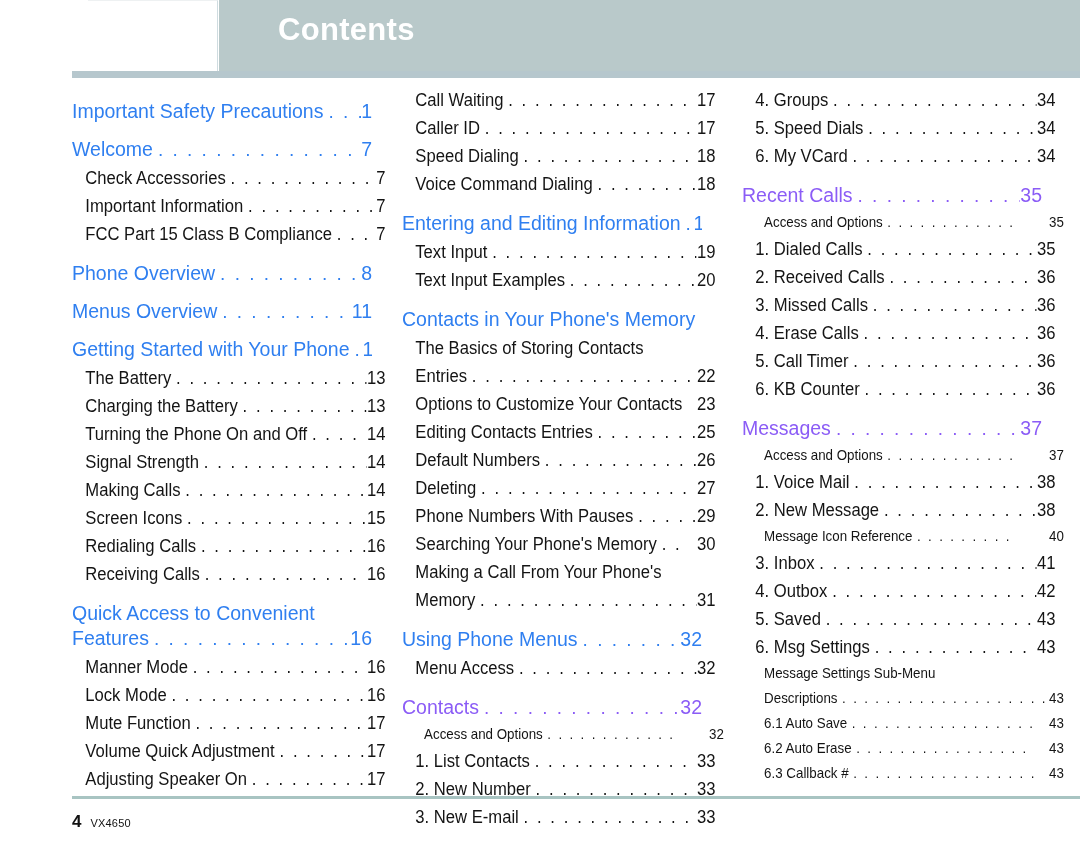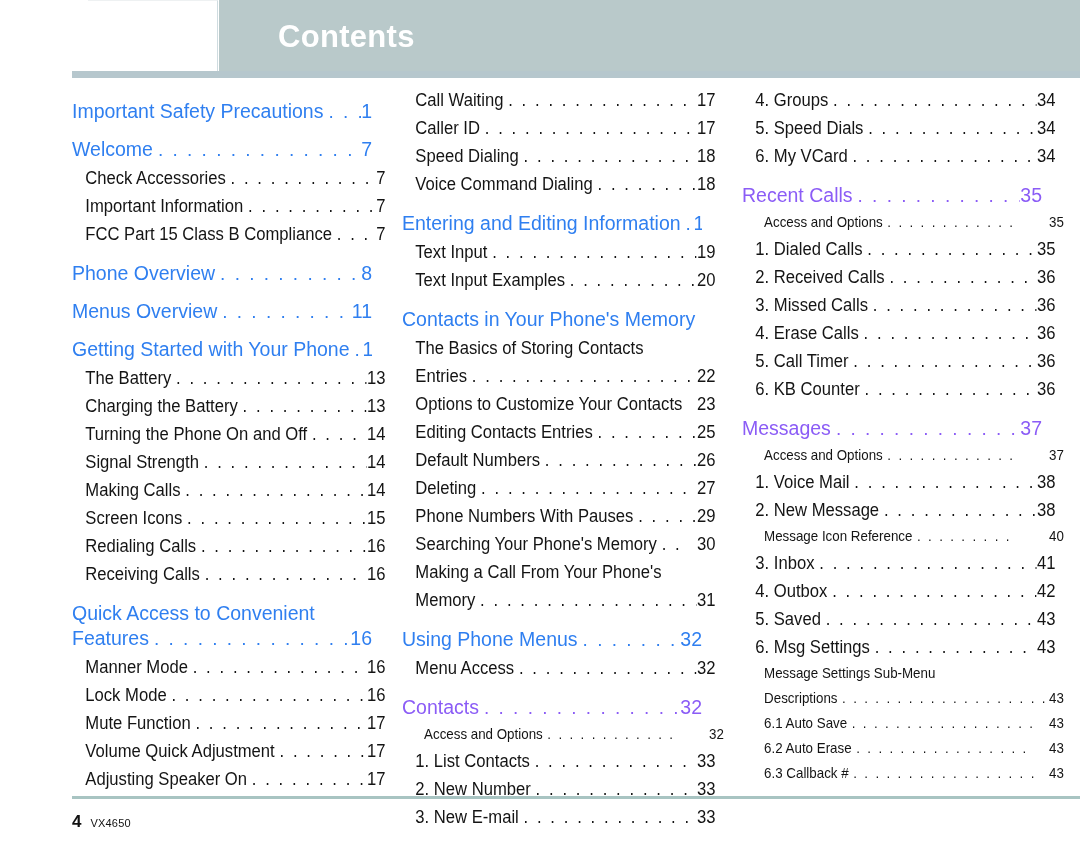--- a/index.html
+++ b/index.html
@@ -36,21 +36,21 @@
   }
   .hdr-band {
     position: absolute;
     left: 219px; top: 0;
     width: 861px; height: 72px;
     background: #b9c9ca;
   }
   .hdr-title {
     position: absolute;
     left: 278px;
-    top: 19px;
+    top: 12px;
     font-size: 31px;
     font-weight: bold;
     color: #ffffff;
     letter-spacing: 0.3px;
     line-height: 36px;
   }
   .hdr-rule {
     position: absolute;
     left: 72px; top: 71px;
     width: 1008px; height: 7px;

